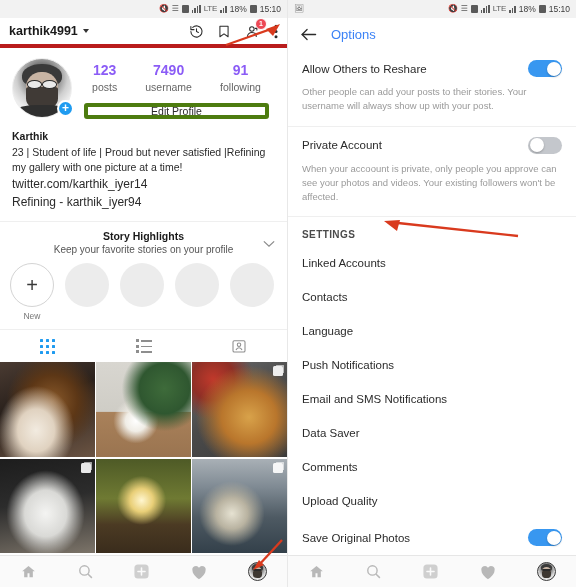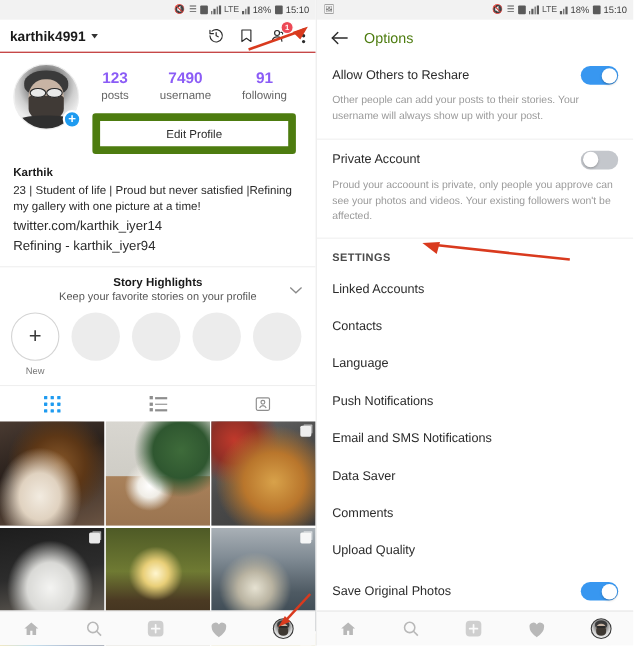--- a/index.html
+++ b/index.html
@@ -22,21 +22,21 @@
   .statusbar .sb-left { margin-right: auto; display:flex; align-items:center; gap:3px; }
   .sb-ico { font-size: 8px; color: #5a5a5a; line-height: 1; letter-spacing: -0.2px; }
   .sb-txt { font-size: 8.5px; color: #3c3c3c; line-height: 1; }
   .sb-sq { width: 7px; height: 8px; background: #5a5a5a; border-radius: 1px; display:inline-block; }
   .sb-bars { display:inline-flex; align-items:flex-end; gap:1px; height:8px; }
   .sb-bars i { width:1.5px; background:#5a5a5a; display:block; }
 
   
   .topbar {
     height: 30px; display: flex; align-items: center;
-    padding: 0 9px; background: #fff; border-bottom: 1px solid #b91c1c;
+    padding: 0 9px; background: #fff; border-bottom: 4px solid #b91c1c;
   }
   .username { font-size: 12.5px; font-weight: bold; color: #1a1a1a; }
   .caret-down {
     width: 0; height: 0; margin-left: 5px;
     border-left: 3.5px solid transparent; border-right: 3.5px solid transparent;
     border-top: 4px solid #333;
   }
   .topbar-actions { margin-left: auto; display: flex; align-items: center; gap: 13px; }
   .ic { color: #2b2b2b; display: flex; align-items: center; }
   .badge-wrap { position: relative; }
@@ -72,21 +72,21 @@
     background: #1f9bf0; border: 2px solid #fff;
     color: #fff; font-size: 12px; font-weight: bold; line-height: 13px;
     display: flex; align-items: center; justify-content: center;
   }
   .stats-col { flex: 1; padding-left: 6px; }
   .stats { display: flex; justify-content: space-around; padding-top: 4px; }
   .stat { text-align: center; }
   .stat-num { font-size: 14px; font-weight: bold; color: #8b5cf6; line-height: 1.25; }
   .stat-lbl { font-size: 10.5px; color: #666; line-height: 1.4; }
   .edit-btn {
-    margin: 9px 6px 0 6px; height: 37px; border: 7px solid #4d7c0f; border-radius: 3px;
+    margin: 9px 6px 0 6px; height: 16px; border: 4px solid #4d7c0f; border-radius: 3px;
     display: flex; align-items: center; justify-content: center;
     font-size: 10.5px; color: #2b2b2b; background: #fff;
   }
 
   
   .bio { padding: 3px 12px 10px 12px; }
   .bio-name { font-size: 10.5px; font-weight: bold; color: #1a1a1a; line-height: 1.6; }
   .bio-text { font-size: 10.5px; color: #2b2b2b; line-height: 1.45; }
   .bio-link { font-size: 12px; color: #2b2b2b; line-height: 1.5; }
 
@@ -140,21 +140,21 @@
     border: 1.5px solid #3a3a3a; overflow: hidden; position: relative;
     background: radial-gradient(circle at 50% 34%, #909090 0%, #707070 30%, #d5d5d5 60%, #ededed 78%);
   }
   .nav-avatar .h { position:absolute; left:16%; top:6%; width:68%; height:40%; background:#3a3a3a; border-radius:50% 50% 40% 40%; }
   .nav-avatar .f { position:absolute; left:22%; top:22%; width:56%; height:56%; background:#c8b4a4; border-radius:46%; }
   .nav-avatar .b { position:absolute; left:22%; top:46%; width:56%; height:42%; background:#3e3832; border-radius:10% 10% 48% 48%; }
   .nav-avatar .g { position:absolute; left:25%; top:36%; width:50%; height:10%; background:#2a2a2a; border-radius:2px; }
 
   
   .optbar { height: 32px; display: flex; align-items: center; padding: 0 12px; gap: 14px; background: #fff; }
-  .opt-title { font-size: 13px; color: #4d7c0f; }
+  .opt-title { font-size: 13px; color: #3b82f6; }
   .opt-scroll { height: calc(587px - 18px - 32px); overflow: hidden; }
   .row-toggle { display: flex; align-items: center; padding: 10px 14px 4px 14px; }
   .row-label { font-size: 11.5px; color: #2b2b2b; flex: 1; }
   .toggle {
     width: 34px; height: 17px; border-radius: 9px; position: relative; flex: 0 0 34px;
   }
   .toggle.on { background: #3897f0; }
   .toggle.off { background: #c4c7cc; }
   .toggle .knob {
     position: absolute; top: 1.5px; width: 14px; height: 14px; border-radius: 50%;
@@ -482,21 +482,21 @@
       <div class="row-desc">Other people can add your posts to their stories. Your username will always show up with your post.</div>
 
       <div class="sep"></div>
 
       <div class="row-toggle">
         <span class="row-label">Private Account</span>
         <span class="toggle off">
             <i class="knob"></i>
           </span>
       </div>
-      <div class="row-desc">Proud your accoount is private, only people you approve can see your photos and videos. Your existing followers won't be affected.</div>
+      <div class="row-desc">When your accoount is private, only people you approve can see your photos and videos. Your existing followers won't be affected.</div>
 
       <div class="sep"></div>
 
       <div class="sect-hdr">SETTINGS</div>
 
       <div class="opt-item">Linked Accounts</div>
       <div class="opt-item">Contacts</div>
       <div class="opt-item">Language</div>
       <div class="opt-item">Push Notifications</div>
       <div class="opt-item">Email and SMS Notifications</div>

